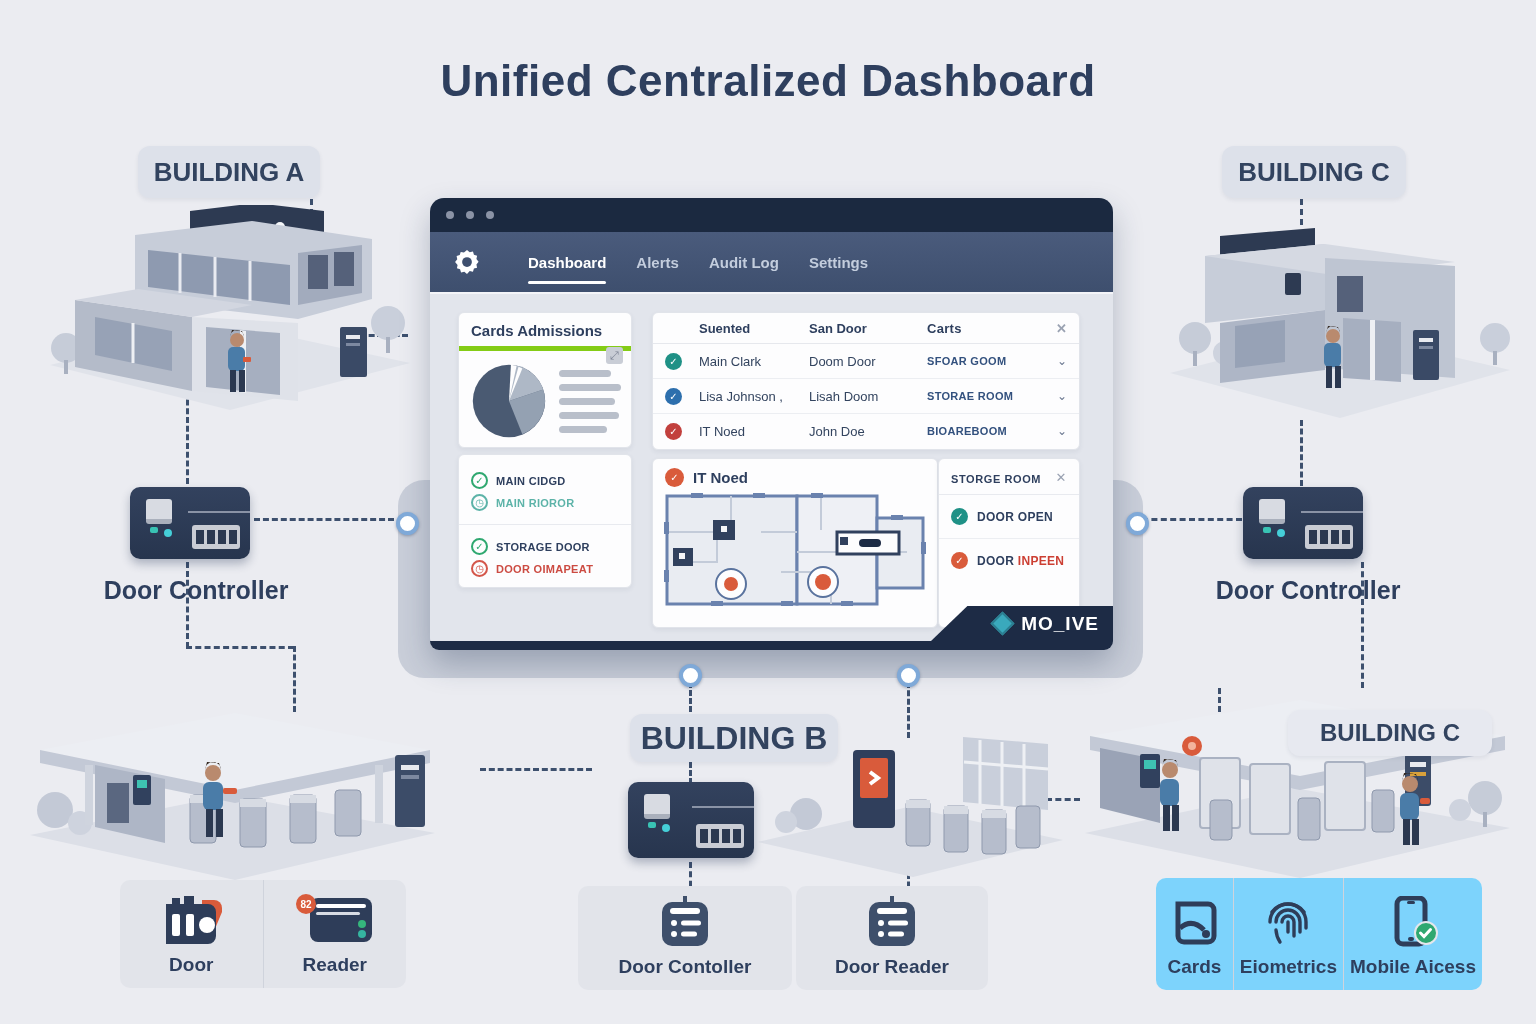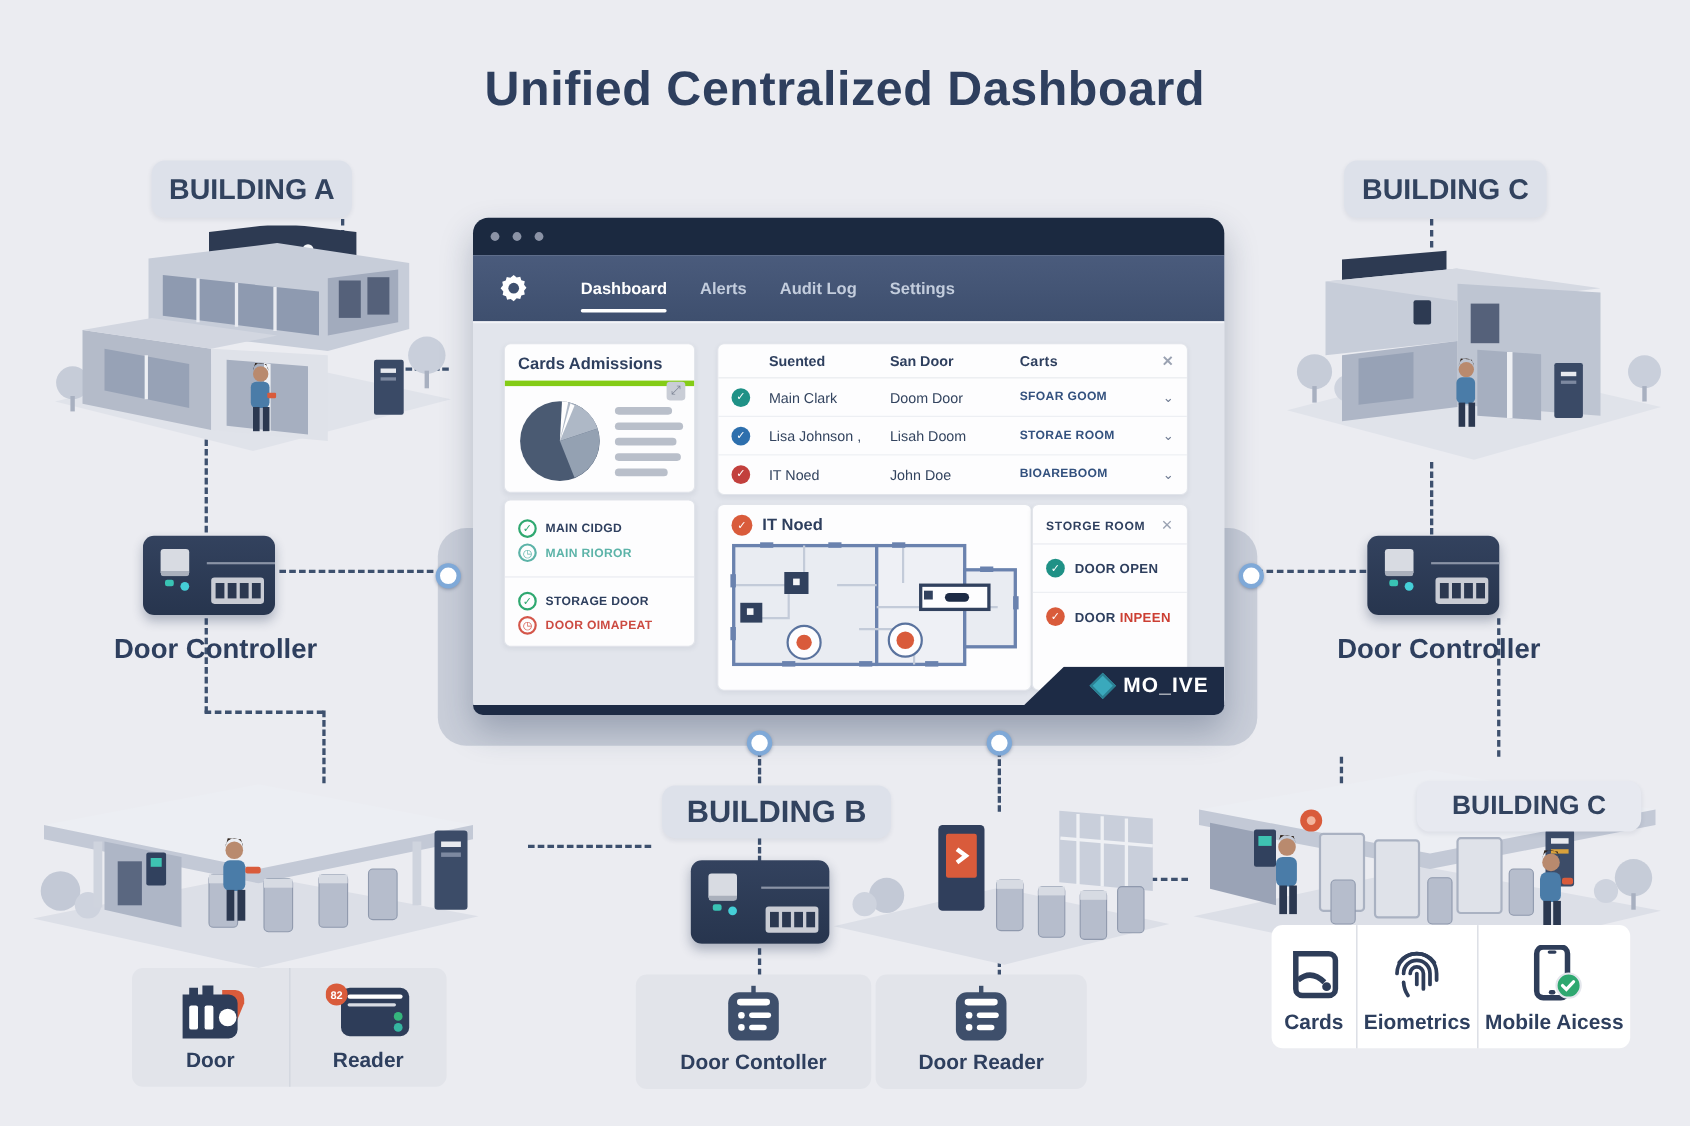--- a/index.html
+++ b/index.html
@@ -135,21 +135,21 @@
   <div class="dash-h" style="left:480px;top:768px;width:112px"></div>
   <div class="dash-h" style="left:1018px;top:798px;width:62px"></div>
   <div class="dash-v" style="left:1300px;top:199px;height:26px"></div>
   <div class="dash-v" style="left:1300px;top:420px;height:66px"></div>
   <div class="dash-h" style="left:1142px;top:518px;width:100px"></div>
   <div class="dash-v" style="left:1361px;top:562px;height:126px"></div>
   <div class="dash-v" style="left:1218px;top:688px;height:42px"></div>
 
   <div class="pill" style="left:138px;top:146px;width:182px;height:52px;font-size:26px">BUILDING A</div>
   <div class="pill" style="left:1222px;top:146px;width:184px;height:52px;font-size:26px">BUILDING C</div>
-  <div class="pill" style="left:602px;top:714px;width:208px;height:48px;font-size:28px;z-index:5">BUILDING B</div>
+  <div class="pill" style="left:630px;top:714px;width:208px;height:48px;font-size:32px;z-index:5">BUILDING B</div>
   <div class="pill" style="left:1288px;top:710px;width:204px;height:46px;font-size:24px;z-index:5;background:#e7e9f0">BUILDING C</div>
 
   <svg class="abs" style="left:40px;top:205px;z-index:2" width="380" height="210" viewBox="0 0 380 210">
     <polygon points="10,160 190,205 370,158 185,118" fill="#e0e3ea"></polygon>
     <circle cx="26" cy="143" r="15" fill="#c6ccd8"></circle>
       <rect x="24" y="155" width="4" height="14" fill="#a8b0c0"></rect>
     <circle cx="348" cy="118" r="17" fill="#c9cfdb"></circle>
       <rect x="346" y="132" width="4" height="16" fill="#a8b0c0"></rect>
     <polygon points="150,6 150,28 232,40 284,27 284,6 216,-2" fill="#2d3a52"></polygon>
     <circle cx="240" cy="22" r="5" fill="#f4f5f8"></circle>
@@ -576,21 +576,21 @@
         <rect x="14" y="12" width="30" height="6" rx="3" fill="#fff"></rect>
         <circle cx="18" cy="27" r="3" fill="#fff"></circle>
           <rect x="25" y="24.5" width="20" height="5" rx="2.5" fill="#fff"></rect>
         <circle cx="18" cy="38" r="3" fill="#fff"></circle>
           <rect x="25" y="35.5" width="16" height="5" rx="2.5" fill="#fff"></rect>
       </svg>
       <div class="legend-label">Door Reader</div>
     </div>
   </div>
 
-  <div class="legend" style="left:1156px;top:841px;width:326px;height:112px;background:#ffffff">
+  <div class="legend" style="left:1156px;top:878px;width:326px;height:112px;background:#7dd3fc">
     <div class="legend-cell" style="border-left:none">
       <svg width="52" height="50" viewBox="0 0 52 50">
         <path d="M10,6 h30 a6,6 0 0 1 6,6 v26 a6,6 0 0 1 -6,6 h-24 a6,6 0 0 1 -6,-6 z" fill="none" stroke="#2e3d59" stroke-width="5"></path>
         <path d="M12,30 q12,-10 24,2" fill="none" stroke="#2e3d59" stroke-width="5"></path>
         <circle cx="38" cy="36" r="4" fill="#2e3d59"></circle>
       </svg>
       <div class="legend-label">Cards</div>
     </div>
     <div class="legend-cell">
       <svg width="52" height="52" viewBox="0 0 52 52">

